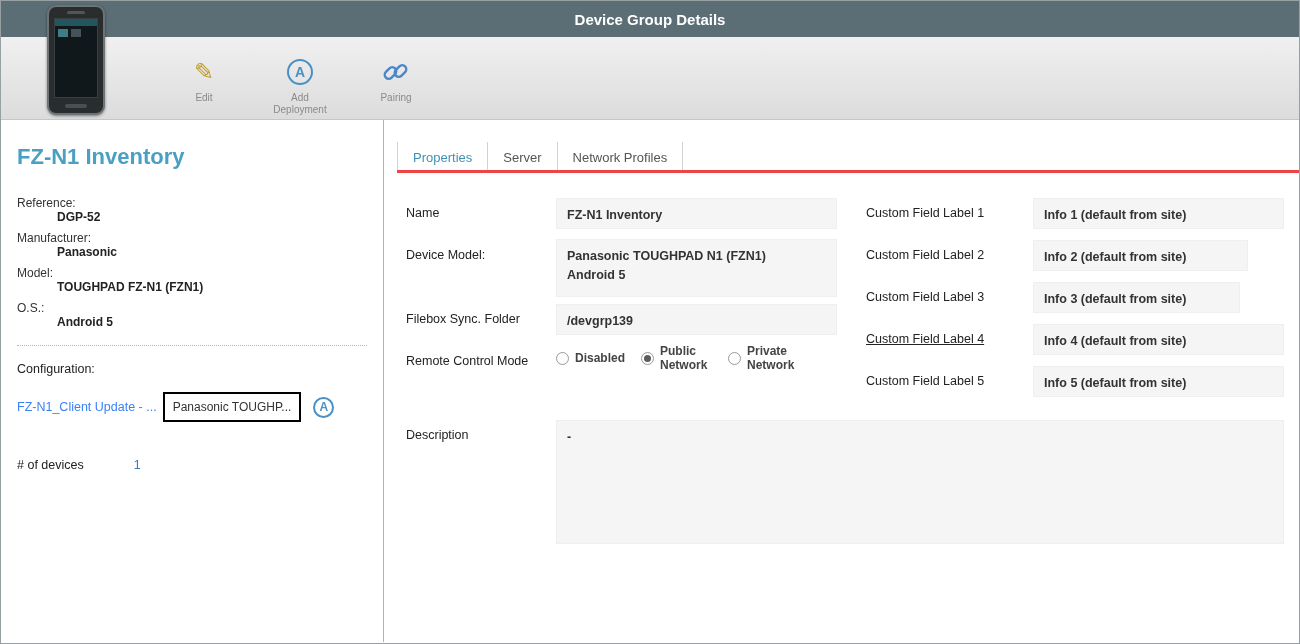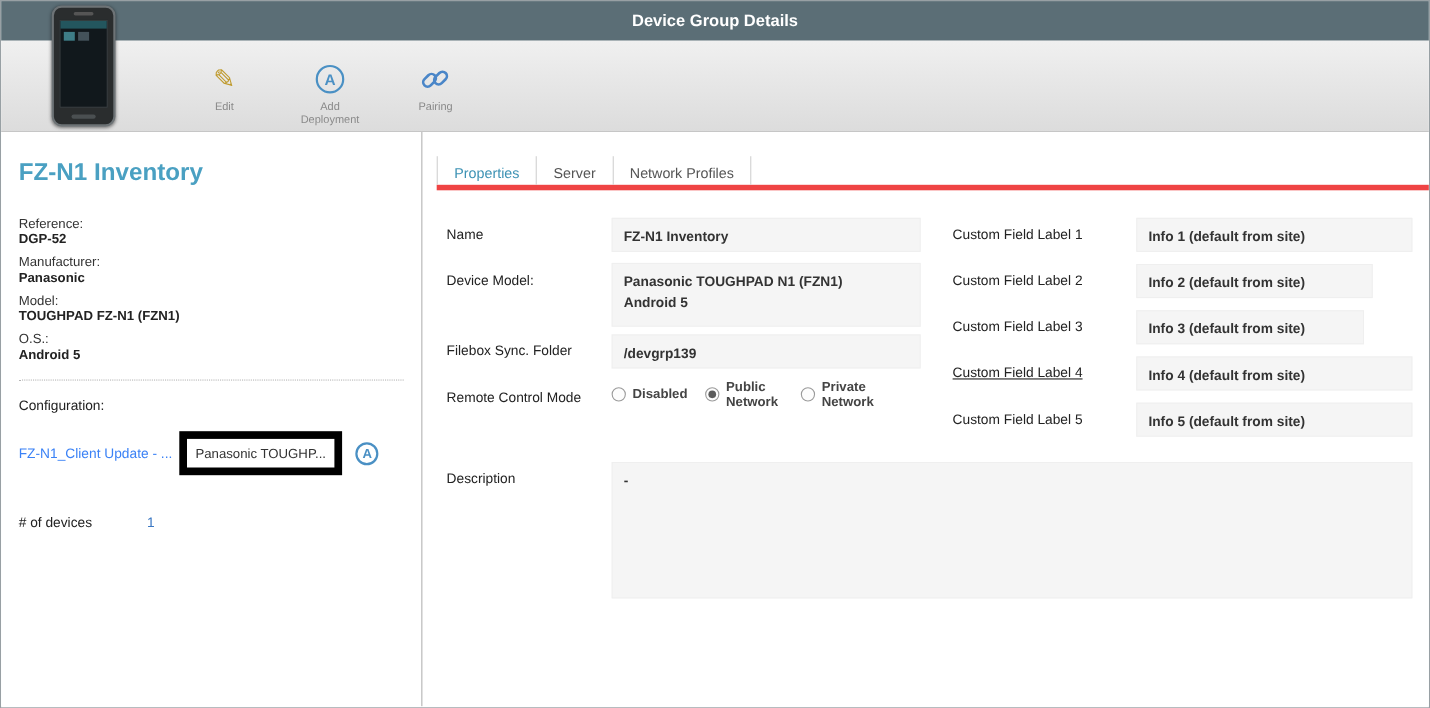--- a/index.html
+++ b/index.html
@@ -35,34 +35,34 @@
   .phone-app2 { position:absolute; top:10px; left:16px; width:10px; height:8px; background:#44525a; }
   .phone-home { position:absolute; bottom:5px; left:50%; transform:translateX(-50%);
     width:22px; height:4px; background:#4a4f51; border-radius:2px; }
 
   
   .left-panel { position:absolute; top:119px; left:0; width:383px; bottom:1px;
     border-right:1px solid #b3b3b3; padding:24px 16px 0 16px; background:#fff; }
   .panel-title { font-size:22px; font-weight:bold; color:#4aa0c2; margin-bottom:26px; }
   .kv-row { display:flex; font-size:12px; color:#222; margin-bottom:7px;flex-direction:column; }
   .kv-label { width:105px; flex:none; color:#333; }
-  .kv-value { font-weight:bold; color:#222; }
+  .kv-value { font-weight:bold; color:#222;margin-left:40px; }
   .dotted-sep { border-top:1px dotted #b5b5b5; margin:16px 0 16px 0; }
   .config-label { font-size:12.5px; color:#222; margin-bottom:16px; }
   .config-row { display:flex; align-items:center; }
   .config-link { font-size:12.5px; color:#3b82f6; cursor:pointer; margin-right:6px; white-space:nowrap; }
-  .config-box { border:7px solid #000000; padding:6px 8px; font-size:12px; color:#333;
+  .config-box { border:2px solid #000000; padding:6px 8px; font-size:12px; color:#333;
     margin-right:12px; white-space:nowrap; background:#fff; }
   .devices-row { margin-top:36px; display:flex; font-size:12.5px; color:#222; }
   .devices-count { margin-left:50px; color:#3b78c3; cursor:pointer; }
 
   
   .right-panel { position:absolute; top:119px; left:384px; right:0; bottom:1px; background:#fff; }
   .tabs { position:absolute; top:22px; left:12px; right:0; height:31px; display:flex;
-    border-bottom:5px solid #ef4444; }
+    border-bottom:3px solid #ef4444; }
   .tab { padding:8px 15px 7px; font-size:13px; color:#555; border-right:1px solid #d2d2d2; cursor:pointer; white-space:nowrap; }
   .tab:first-child { border-left:1px solid #d2d2d2; }
   .tab.active { color:#3d92b4; }
 
   .form-label { position:absolute; font-size:12.5px; color:#222; }
   .form-box { position:absolute; background:#f5f5f5; border:1px solid #efefef;
     font-size:12.5px; font-weight:bold; color:#333; padding:7px 10px; line-height:1.5; }
 
   
   .radio-group { position:absolute; display:flex; align-items:center;font-weight:bold; }

